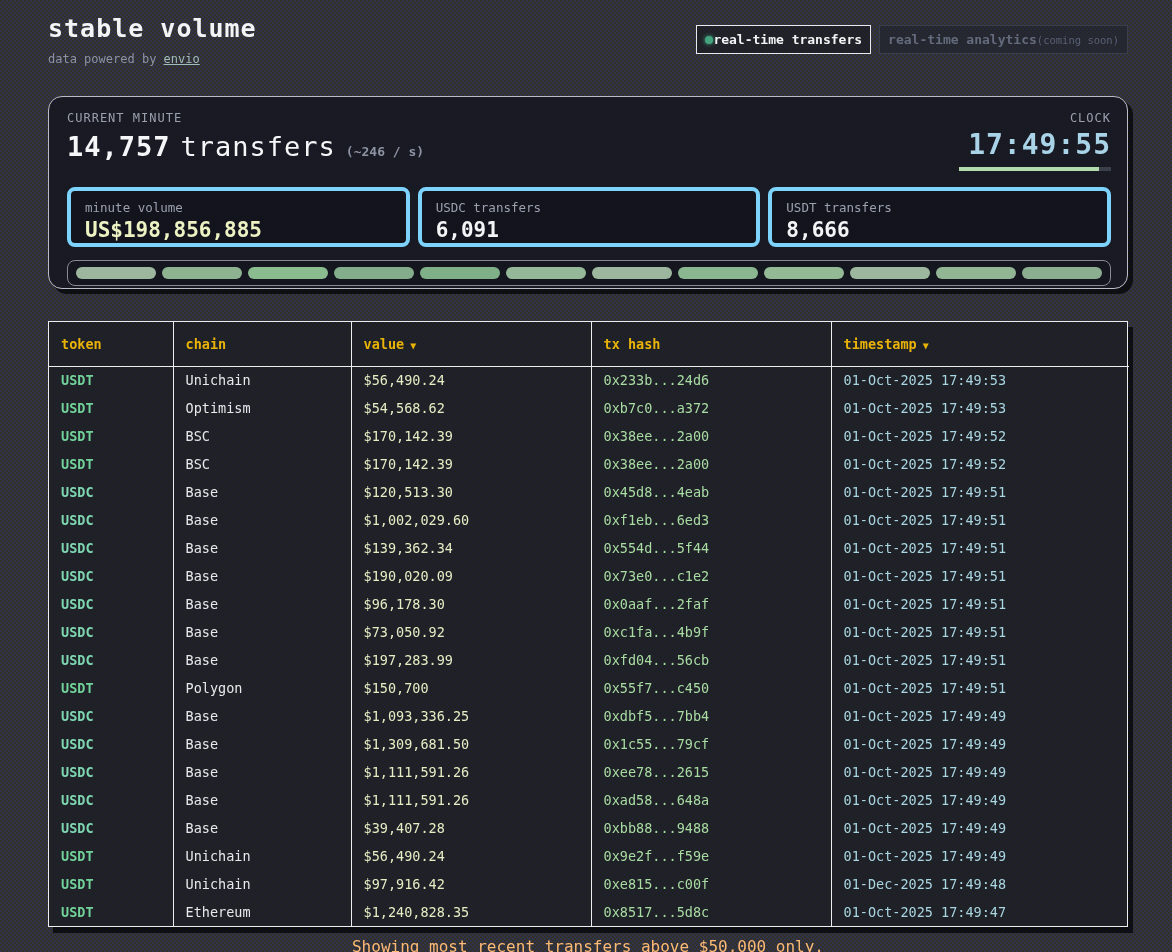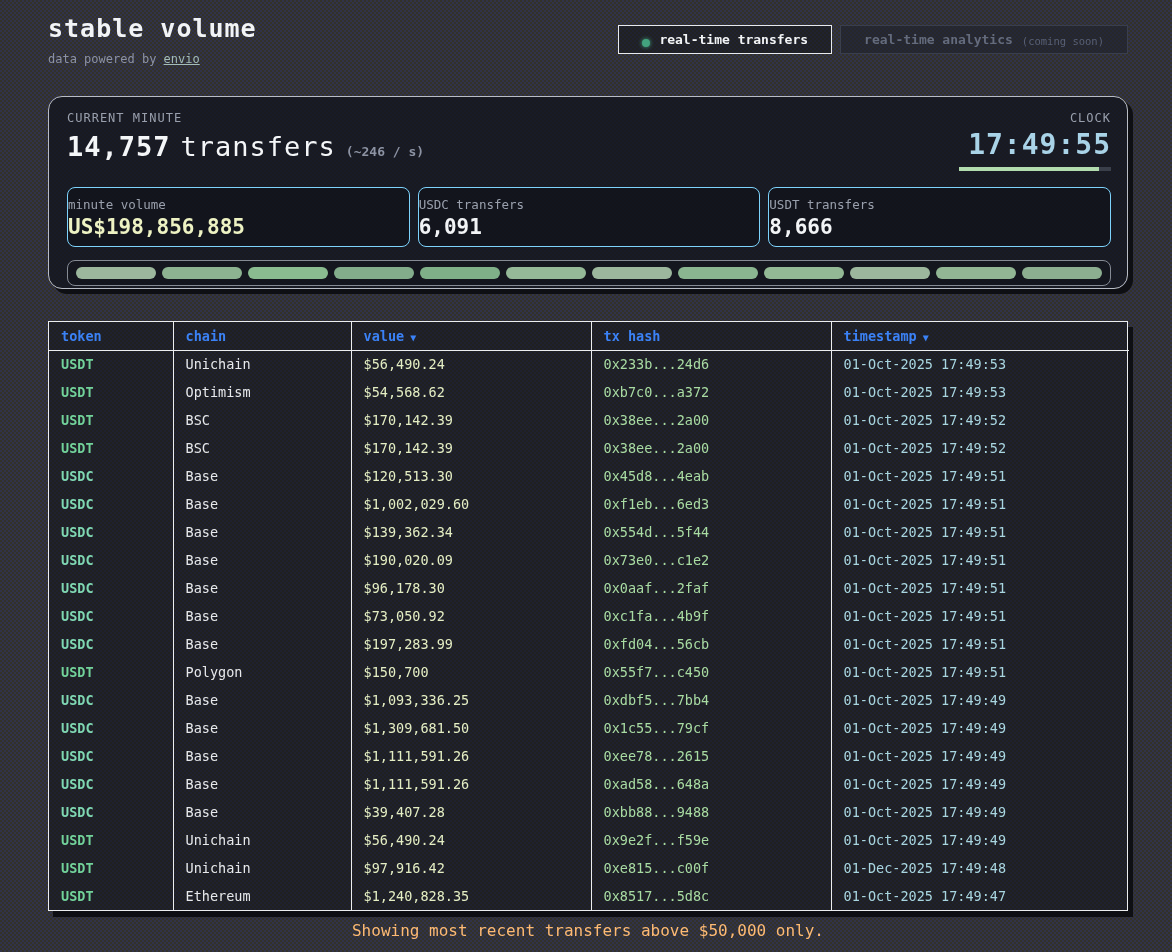--- a/index.html
+++ b/index.html
@@ -10,21 +10,21 @@
     color:#e8eaee;
   }
   .page { width:1080px; margin:0 24px 0 48px; }
 
   
   .topbar { display:flex; justify-content:space-between; align-items:flex-start; padding-top:14px; height:90px; }
   .brand h1 { font-size:25px; font-weight:bold; color:#f2f4f6; letter-spacing:1px; }
   .subtitle { margin-top:9px; font-size:12px; color:#8d93a3; }
   .subtitle a { color:#a3bcb8; text-decoration:underline; cursor:pointer; }
   .tabs { display:flex; gap:8px; margin-top:11px; }
-  .tab { display:flex; align-items:flex-end; gap:9px; font-size:13px; font-weight:bold; padding:6px 23px; cursor:pointer; }
+  .tab { display:flex; align-items:center; font-size:13px; font-weight:bold; padding:6px 8px; cursor:pointer; }
   .tab.active { border:1px solid #e8eaee; color:#f2f4f6; background:rgba(18,20,28,.55); }
   .tab.disabled { border:1px solid #3a3f4c; color:#646b7c; background:rgba(30,33,44,.6); }
   .tab .dot { width:8px; height:8px; border-radius:50%; background:#43a47e; box-shadow:0 0 4px #43a47e; }
   .tab .soon { font-size:10.5px; font-weight:normal; color:#596074; }
 
   
   .panel {
     border:1px solid #b9bdc5; border-radius:14px; background:rgba(18,21,30,.78);
     box-shadow:5px 5px 0 rgba(8,9,13,.85);
     padding:14px 16px 14px 18px; height:193px; margin-top:6px;
@@ -35,43 +35,43 @@
   .count { font-size:27px; font-weight:bold; color:#f4f6f8; letter-spacing:1px; }
   .unit  { font-size:27px; font-weight:normal; color:#f4f6f8; letter-spacing:1px; }
   .rate  { font-size:13px; font-weight:bold; color:#8d93a3; }
   .clockbox { text-align:right; }
   .clock-time { font-size:28px; font-weight:bold; color:#a9d3e7; margin-top:3px; letter-spacing:1px; }
   .clockbar { width:152px; height:4px; background:#3a3f4a; margin-top:6px; margin-left:auto; }
   .clockbar .fill { height:100%; background:#b2dcae; }
 
   .stats { display:flex; gap:8px; margin-top:4px; }
   .stat {
-    flex:1; border:1px solid #7dd3fc; border-radius:8px; background:rgba(14,16,24,.55);
-    padding:9px 0; height:60px;
+    flex:1; border:4px solid #7dd3fc; border-radius:8px; background:rgba(14,16,24,.55);
+    padding:9px 14px; height:60px;
   }
   .stat .lab { font-size:12.5px; color:#9aa0ad; }
   .stat .val { font-size:21px; font-weight:bold; margin-top:3px; color:#f2f4f6; }
   .stat.vol .val { color:#edf2c3; }
 
   .segbar {
     margin-top:13px; border:1px solid #868b94; border-radius:8px;
     padding:6px 8px; display:flex; gap:6px; background:rgba(14,16,24,.35); height:26px;
   }
   .segbar .pill { flex:1; height:12px; border-radius:6px; }
 
   
   .tablewrap {
     margin-top:32px; border:1px solid #eceef0; background:rgba(16,18,26,.55);
     box-shadow:5px 6px 0 rgba(8,9,13,.85);
   }
   table { width:100%; border-collapse:collapse; table-layout:fixed; }
   col.c-token{width:124px} col.c-chain{width:178px} col.c-value{width:240px} col.c-hash{width:240px} col.c-ts{width:298px}
   th {
-    text-align:left; font-size:13.5px; font-weight:bold; color:#3b82f6;
-    padding:5px 0 5px 12px; border-right:1px solid #eceef0; border-bottom:1px solid #eceef0; height:28px;
+    text-align:left; font-size:13.5px; font-weight:bold; color:#eab308;
+    padding:5px 0 5px 12px; border-right:1px solid #eceef0; border-bottom:1px solid #eceef0; height:44px;
   }
   th:last-child, td:last-child { border-right:none; }
   th .arrow { font-size:10px; margin-left:6px; }
   td { font-size:13.5px; padding:0 0 0 12px; height:28px; border-right:1px solid #eceef0; white-space:nowrap; }
   td.token { font-weight:bold; }
   td.chain { color:#e7e9ec; }
   td.value { color:#e4eec4; }
   td.hash  { color:#a9dca3; cursor:pointer; }
   td.ts    { color:#a9d6e0; }
 

